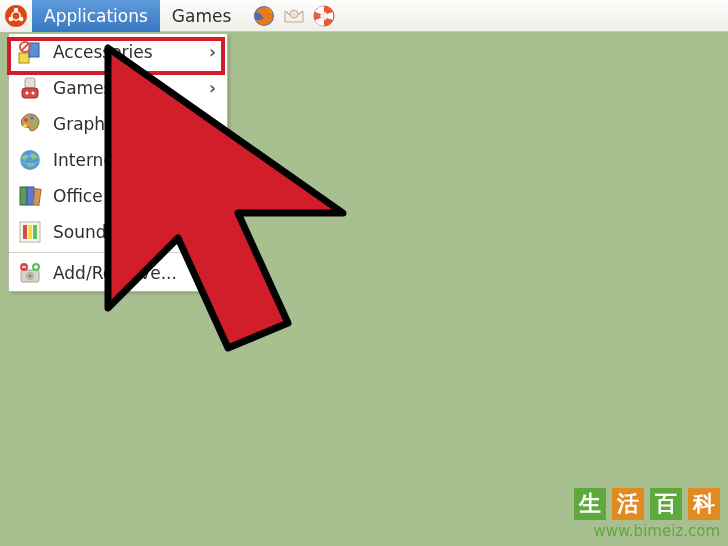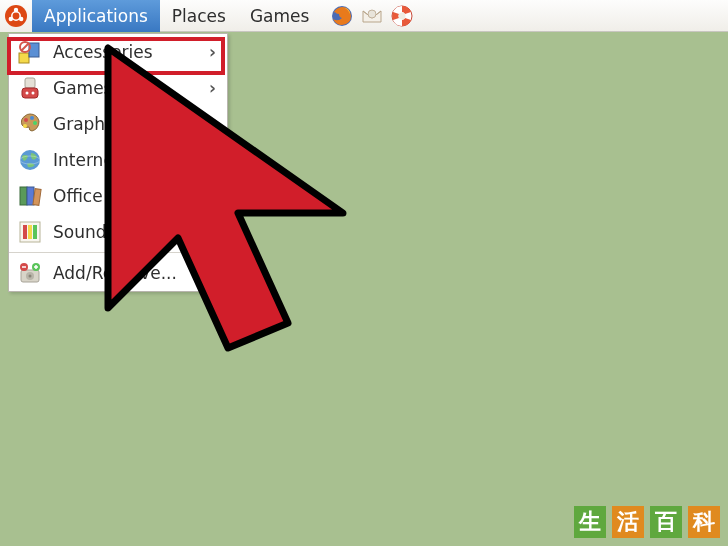--- a/index.html
+++ b/index.html
@@ -150,23 +150,20 @@
       <circle cx="11" cy="5" r="2.2" fill="#fff"></circle>
       <circle cx="5.8" cy="14" r="2.2" fill="#fff"></circle>
       <circle cx="16.2" cy="14" r="2.2" fill="#fff"></circle>
       <circle cx="11" cy="11" r="4.2" fill="none" stroke="#fff" stroke-width="1.5"></circle>
     </svg>
   </div>
   <div class="menu-item active">
     <span>Applications</span>
   </div>
   <div class="menu-item">
-    <span>Places</span>
-  </div>
-  <div class="menu-item">
     <span>Games</span>
   </div>
   <div class="panel-icons">
     <div class="panel-icon">
       <svg width="24" height="24" viewBox="0 0 24 24">
         <circle cx="12" cy="12" r="10" fill="#4a6bb5"></circle>
         <path d="M3 10 Q5 4 12 3 Q20 3 21 12 Q21 20 12 21 Q6 21 3 15 Q8 18 12 14 Q9 13 9 10 Q6 10 5 8 Q3 9 3 10 Z" fill="#e87a1c"></path>
         <path d="M12 3 Q18 4 20 10 Q20 6 16 4 Z" fill="#f5c146"></path>
       </svg>
     </div>
@@ -296,13 +293,14 @@
            Z" fill="#d11e2a" stroke="#000" stroke-width="7" stroke-linejoin="round"></path>
 </svg>
 
 <div class="watermark">
   <div class="watermark-cn">
     <div class="cn-block cn-green">生</div>
     <div class="cn-block cn-orange">活</div>
     <div class="cn-block cn-green">百</div>
     <div class="cn-block cn-orange">科</div>
   </div>
+  <div class="watermark-url">www.bimeiz.com</div>
 </div>
 
 </body></html>

